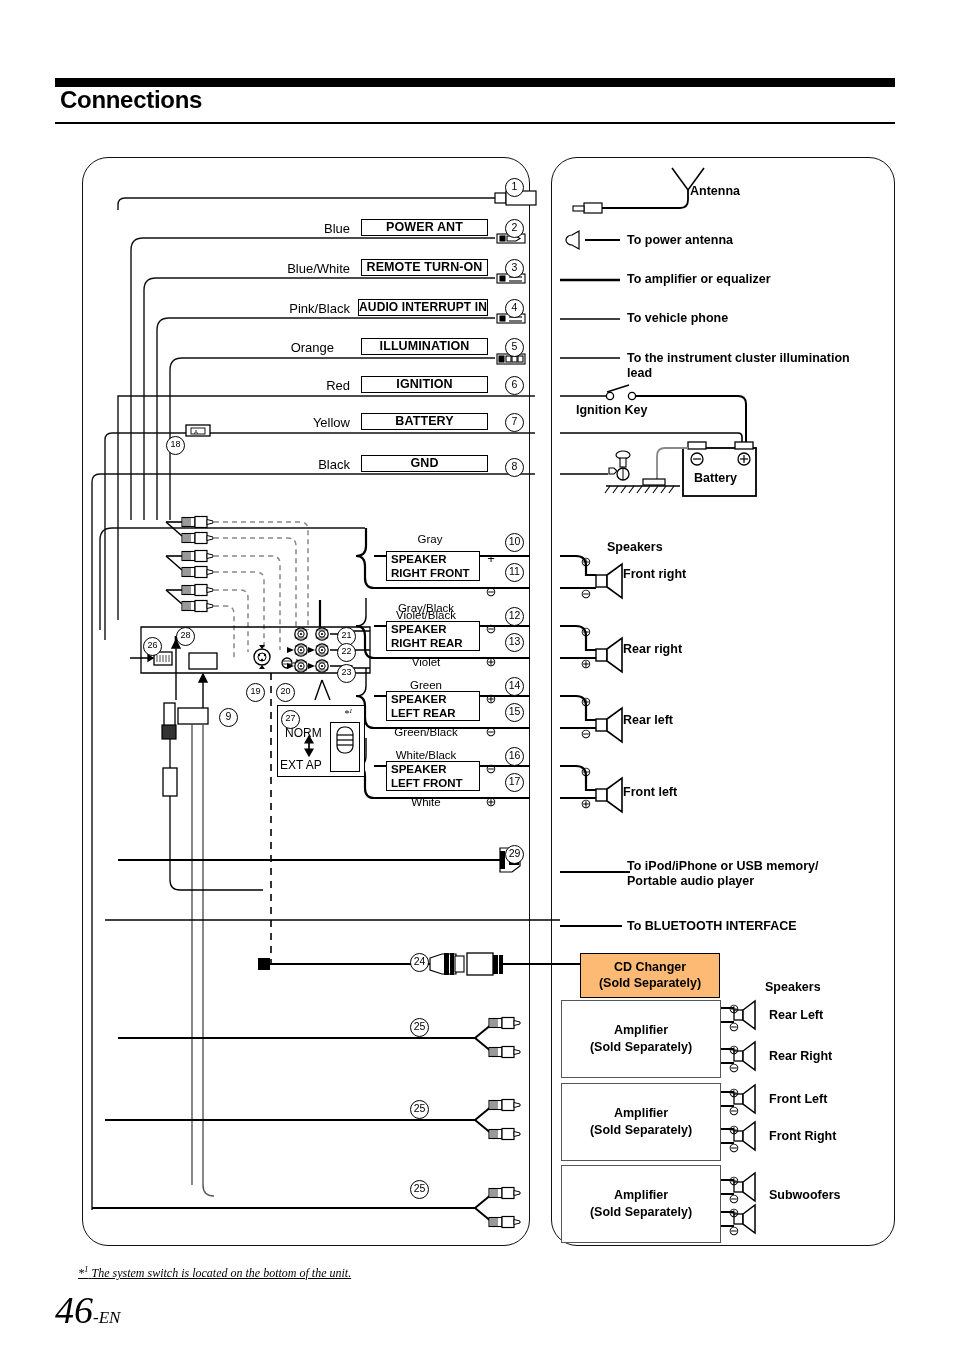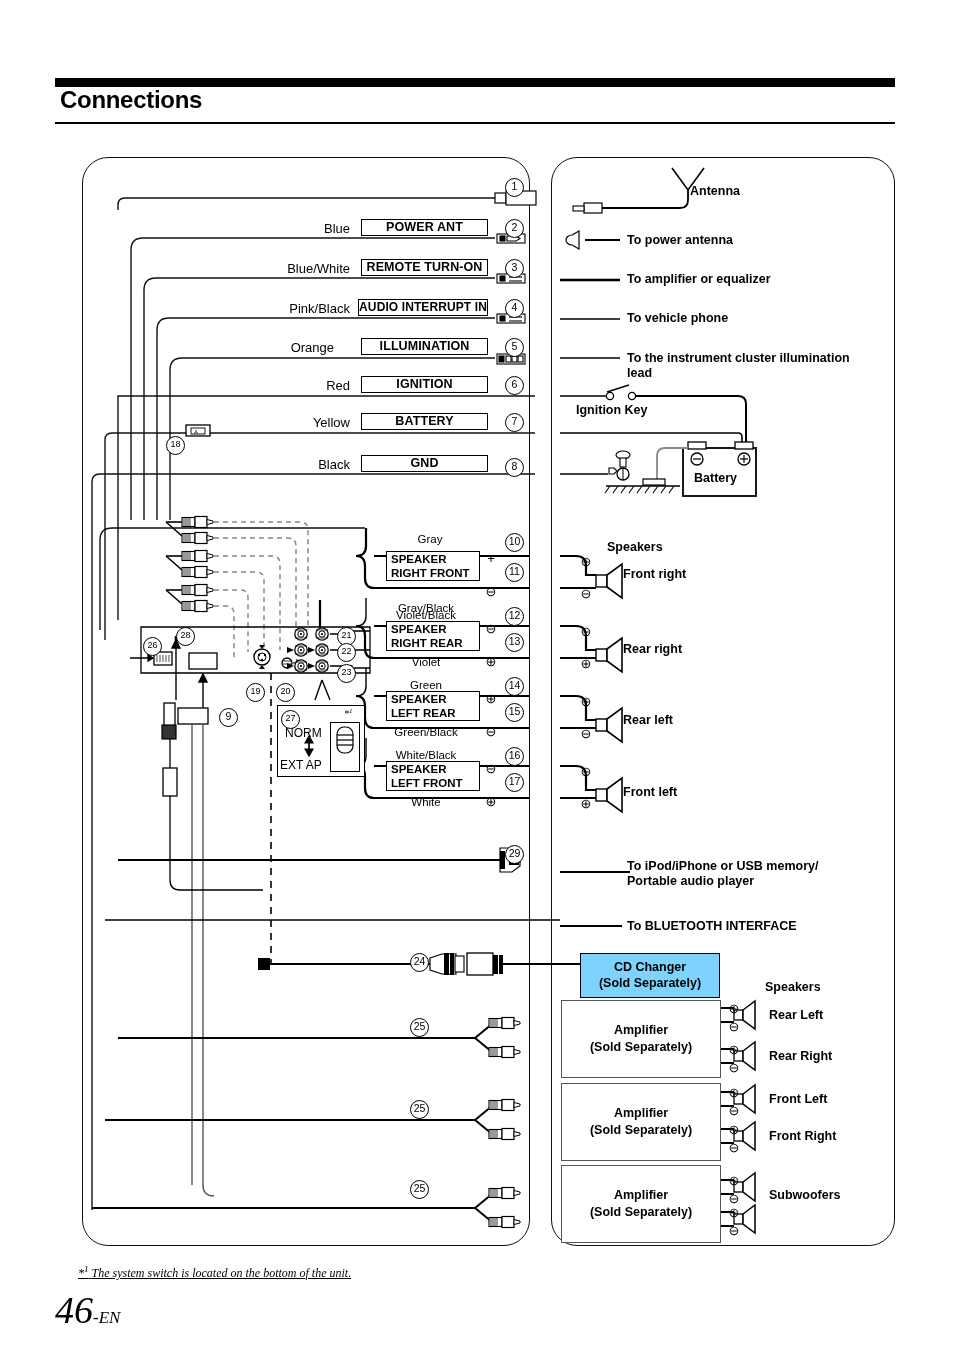--- a/index.html
+++ b/index.html
@@ -114,21 +114,21 @@
     background:#fff;
     box-sizing: border-box;
   }
   .sw-inner {
     border: 1.5px solid #000;
     background: #fff;
     box-sizing: border-box;
   }
   .blkbox {
     border: 1.5px solid #000;
-    background: #7dd3fc;
+    background: #fdba74;
     box-sizing: border-box;
     text-align: center;
     font-size: 12.5px;
     font-weight: bold;
     line-height: 16px;
   }
   .greybox {
     border: 1.5px solid #555;
     background: #fff;
     box-sizing: border-box;

